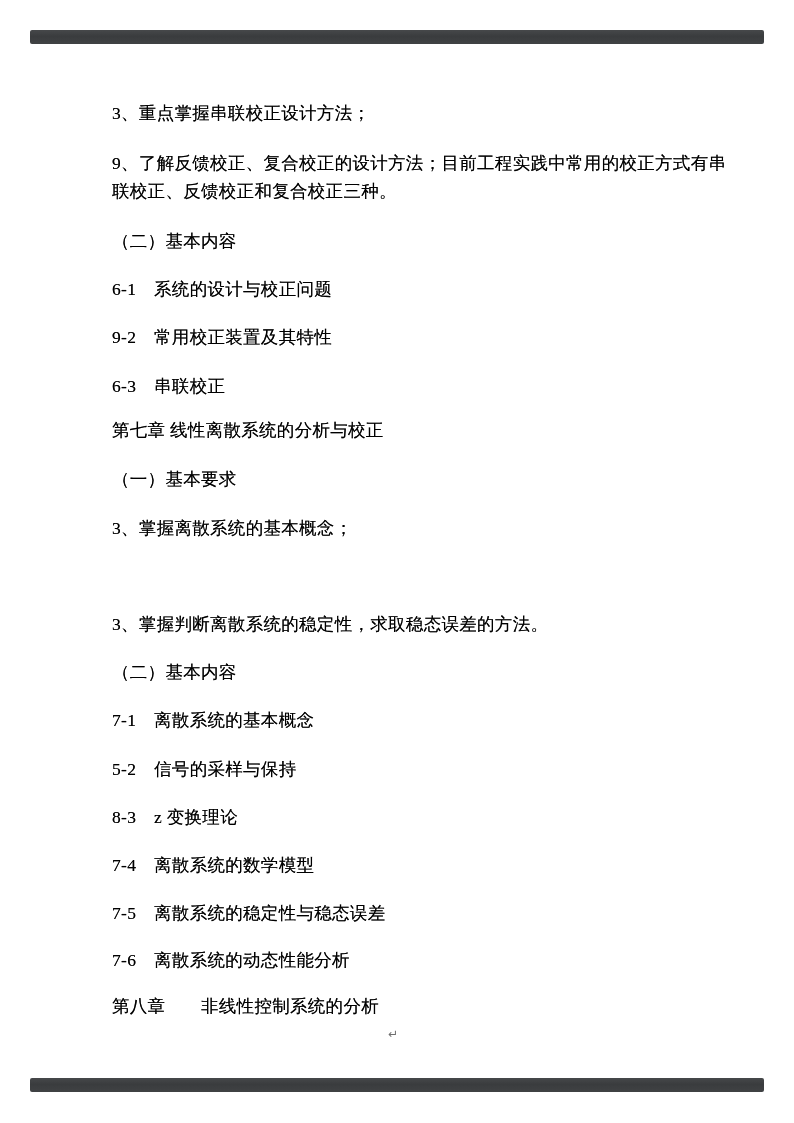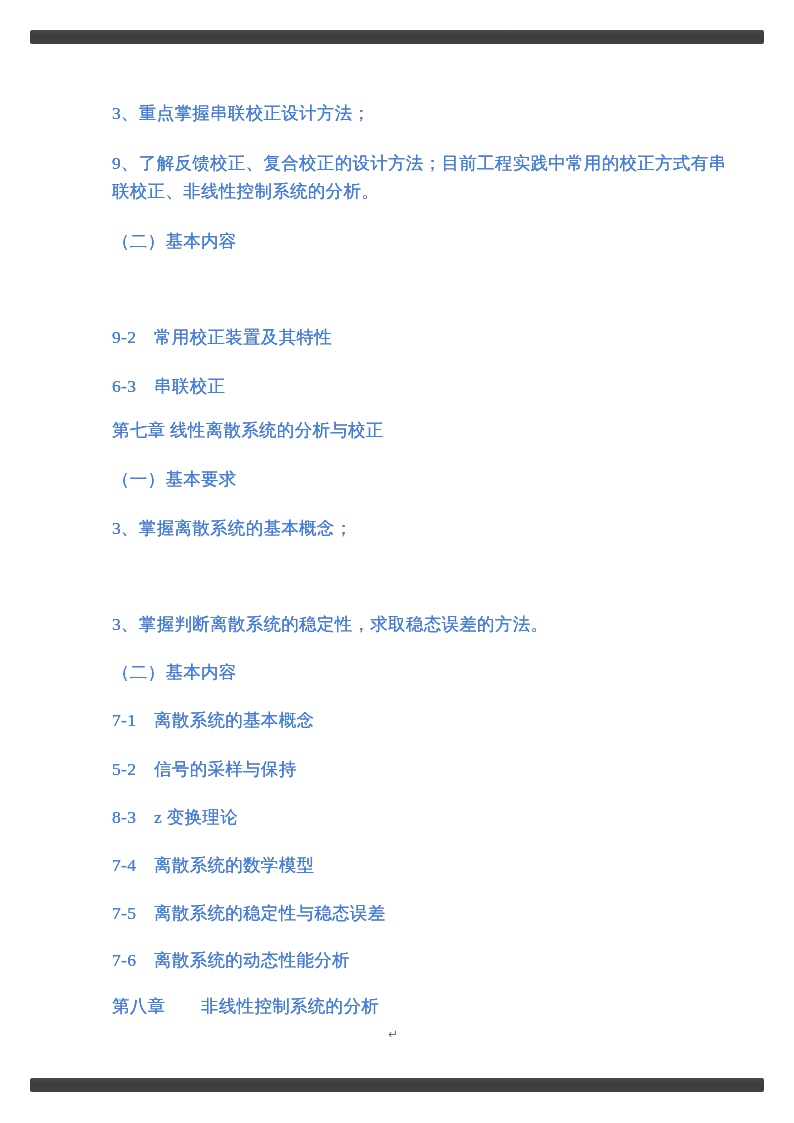--- a/index.html
+++ b/index.html
@@ -27,21 +27,21 @@
     filter: blur(0.4px);
   }
   .scan-bar.top { top: 30px; }
   .scan-bar.bottom { top: 1078px; }
   .line {
     position: absolute;
     left: 112px;
     font-size: 17.5px;
     line-height: 24px;
     letter-spacing: 0.3px;
-    color: #3b82f6;
+    color: #000000;
     white-space: pre;
     text-shadow: 0 0 0.5px rgba(58,58,58,0.85);
   }
   .footer-mark {
     position: absolute;
     left: 388px;
     top: 1028px;
     font-size: 12px;
     line-height: 12px;
     color: #6e6e6e;
@@ -50,22 +50,23 @@
 </style>
 </head>
 <body>
 
 <div class="page">
 
   <div class="scan-bar top"></div>
 
   <div class="line" style="top:101px">3、重点掌握串联校正设计方法；</div>
   <div class="line" style="top:151px">9、了解反馈校正、复合校正的设计方法；目前工程实践中常用的校正方式有串</div>
-  <div class="line" style="top:179px">联校正、非线性控制系统的分析。</div>
+  <div class="line" style="top:179px">联校正、反馈校正和复合校正三种。</div>
   <div class="line" style="top:229px">（二）基本内容</div>
+  <div class="line" style="top:277px">6-1　系统的设计与校正问题</div>
   <div class="line" style="top:325px">9-2　常用校正装置及其特性</div>
   <div class="line" style="top:374px">6-3　串联校正</div>
   <div class="line" style="top:418px">第七章 线性离散系统的分析与校正</div>
   <div class="line" style="top:467px">（一）基本要求</div>
   <div class="line" style="top:516px">3、掌握离散系统的基本概念；</div>
   <div class="line" style="top:612px">3、掌握判断离散系统的稳定性，求取稳态误差的方法。</div>
   <div class="line" style="top:660px">（二）基本内容</div>
   <div class="line" style="top:708px">7-1　离散系统的基本概念</div>
   <div class="line" style="top:757px">5-2　信号的采样与保持</div>
   <div class="line" style="top:805px">8-3　z 变换理论</div>

